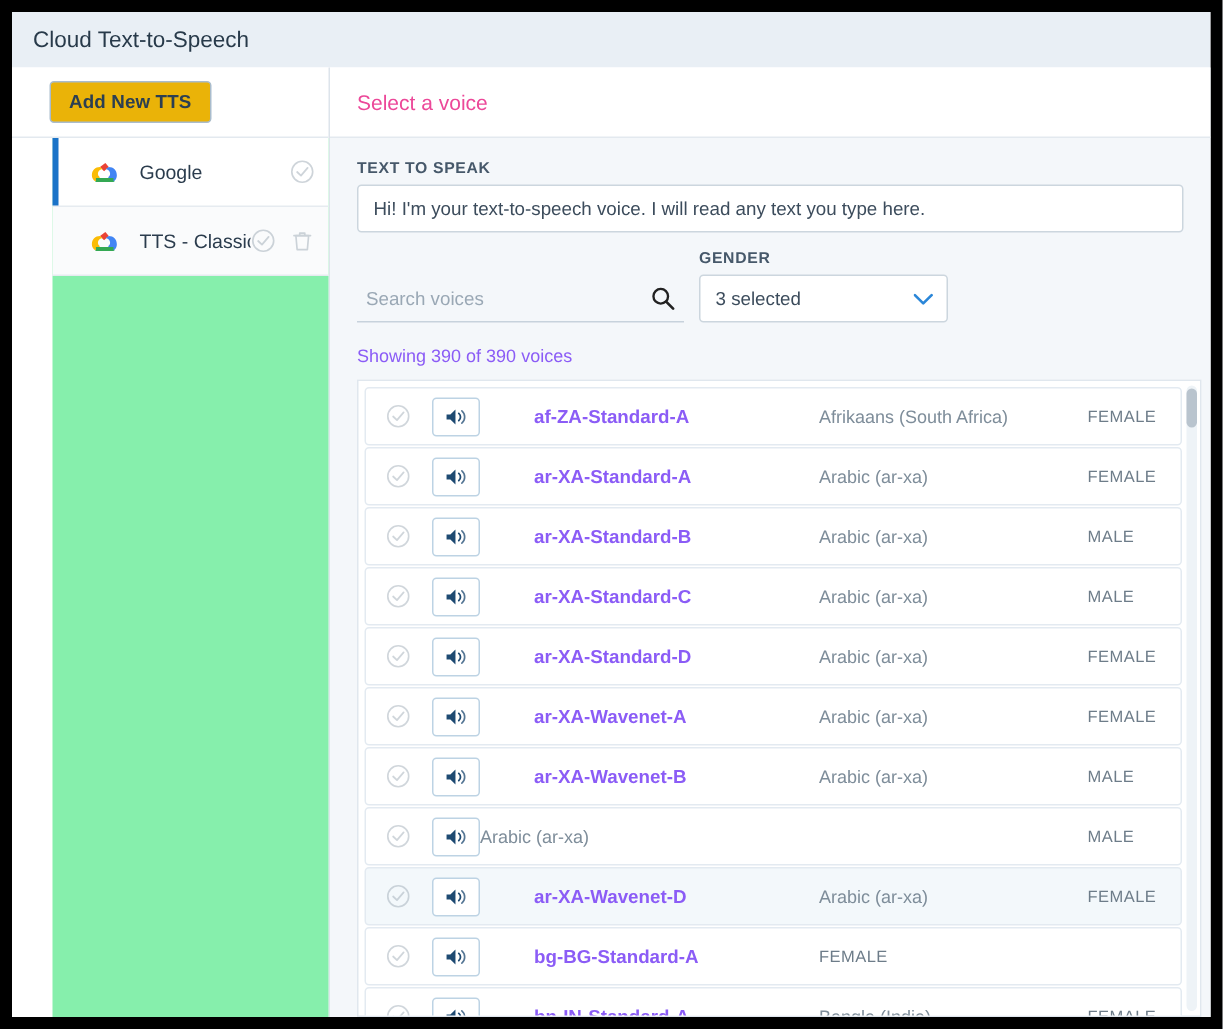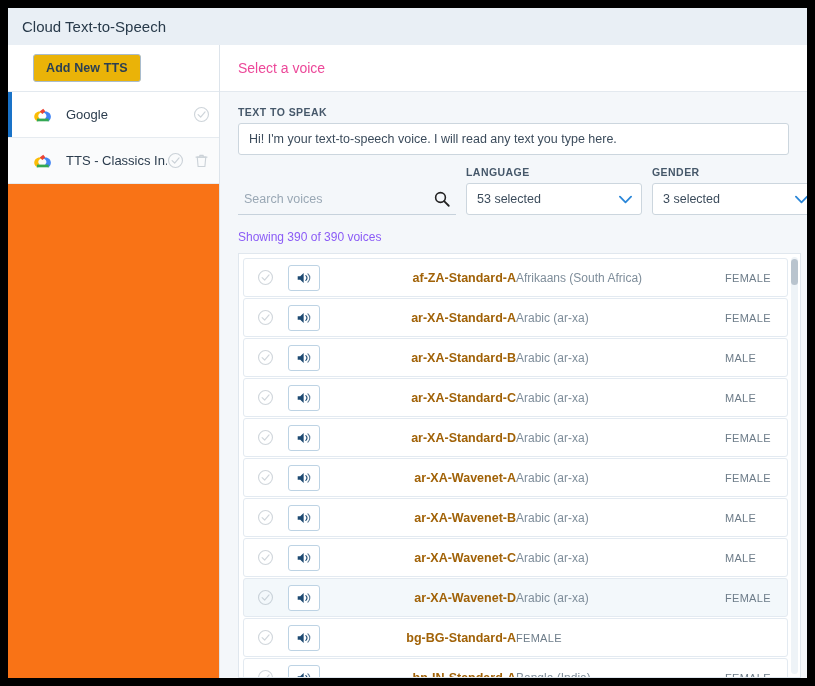--- a/index.html
+++ b/index.html
@@ -71,22 +71,23 @@
     font-size: 12.5px;
     font-weight: bold;
     color: #2b3f52;
     padding: 6px 12px;
     cursor: pointer;
     letter-spacing: 0.1px;
   }
 
   .sidebar-list {
     flex: 1 1 auto;
-    background: #f97316;
+    background: #86efac;
     padding-bottom: 18px;
+    margin-left: 27px;
   }
   .tts-item {
     position: relative;
     height: 46px;
     display: flex;
     align-items: center;
     padding-left: 22px;
     background: #ffffff;
     border-bottom: 1px solid #e6ebf0;
     cursor: pointer;
@@ -270,26 +271,25 @@
     margin-left: 14px;
     border: 1px solid #bdd3e4;
     border-radius: 3px;
     background: #ffffff;
     display: flex;
     align-items: center;
     justify-content: center;
     cursor: pointer;
   }
   .vname {
-    margin-left: 6px;
+    margin-left: 36px;
     flex: 0 0 190px;
     font-size: 12.5px;
     font-weight: bold;
-    color: #a16207;
-    text-align: right;
+    color: #8b5cf6;
   }
   .vlang {
     flex: 1 1 auto;
     font-size: 12px;
     color: #7e8d9a;
   }
   .vgender {
     flex: 0 0 62px;
     text-align: left;
     font-size: 11px;
@@ -381,29 +381,20 @@
             <div class="field-label" style="visibility:hidden;">&nbsp;</div>
             <div class="search-wrap">
               <input class="search-input" type="text" placeholder="Search voices" style="">
               <svg class="search-icon" viewBox="0 0 24 24">
                 <circle cx="10" cy="10" r="6.5" fill="none" stroke="#222222" stroke-width="2.1"></circle>
                 <line x1="14.8" y1="14.8" x2="21" y2="21" stroke="#222222" stroke-width="2.4" stroke-linecap="round"></line>
               </svg>
             </div>
           </div>
 
-          <div class="fcol lang">
-            <div class="field-label">LANGUAGE</div>
-            <div class="select-box">
-              <span class="select-val">53 selected</span>
-              <svg class="chev" viewBox="0 0 14 9">
-                <polyline points="1,1.5 7,7.5 13,1.5" fill="none" stroke="#2a86d8" stroke-width="1.9" stroke-linecap="round" stroke-linejoin="round"></polyline>
-              </svg>
-            </div>
-          </div>
 
           <div class="fcol gender">
             <div class="field-label">GENDER</div>
             <div class="select-box">
               <span class="select-val">3 selected</span>
               <svg class="chev" viewBox="0 0 14 9">
                 <polyline points="1,1.5 7,7.5 13,1.5" fill="none" stroke="#2a86d8" stroke-width="1.9" stroke-linecap="round" stroke-linejoin="round"></polyline>
               </svg>
             </div>
           </div>
@@ -532,21 +523,20 @@
                   <circle cx="10" cy="10" r="8.2" fill="none" stroke="#8b9aa7" stroke-width="1.3"></circle>
                   <polyline points="6,10.2 9,13 14.2,7" fill="none" stroke="#8b9aa7" stroke-width="1.4" stroke-linecap="round" stroke-linejoin="round"></polyline>
                 </svg>
                 <span class="play-btn">
                   <svg width="17" height="14" viewBox="0 0 20 16">
                     <path d="M2 6 L5 6 L9 2.2 L9 13.8 L5 10 L2 10 Z" fill="#1e4a72"></path>
                     <path d="M11.6 5.2 A3.6 3.6 0 0 1 11.6 10.8" fill="none" stroke="#1e4a72" stroke-width="1.4" stroke-linecap="round"></path>
                     <path d="M14 3.2 A6.3 6.3 0 0 1 14 12.8" fill="none" stroke="#1e4a72" stroke-width="1.3" stroke-linecap="round" opacity="0.75"></path>
                   </svg>
                 </span>
-                <span class="vname">ar-XA-Wavenet-C</span>
                 <span class="vlang">Arabic (ar-xa)</span>
                 <span class="vgender">MALE</span>
               </div>
               <div class="voice-row hover">
                 <svg class="check-circle" viewBox="0 0 20 20">
                   <circle cx="10" cy="10" r="8.2" fill="none" stroke="#8b9aa7" stroke-width="1.3"></circle>
                   <polyline points="6,10.2 9,13 14.2,7" fill="none" stroke="#8b9aa7" stroke-width="1.4" stroke-linecap="round" stroke-linejoin="round"></polyline>
                 </svg>
                 <span class="play-btn">
                   <svg width="17" height="14" viewBox="0 0 20 16">

